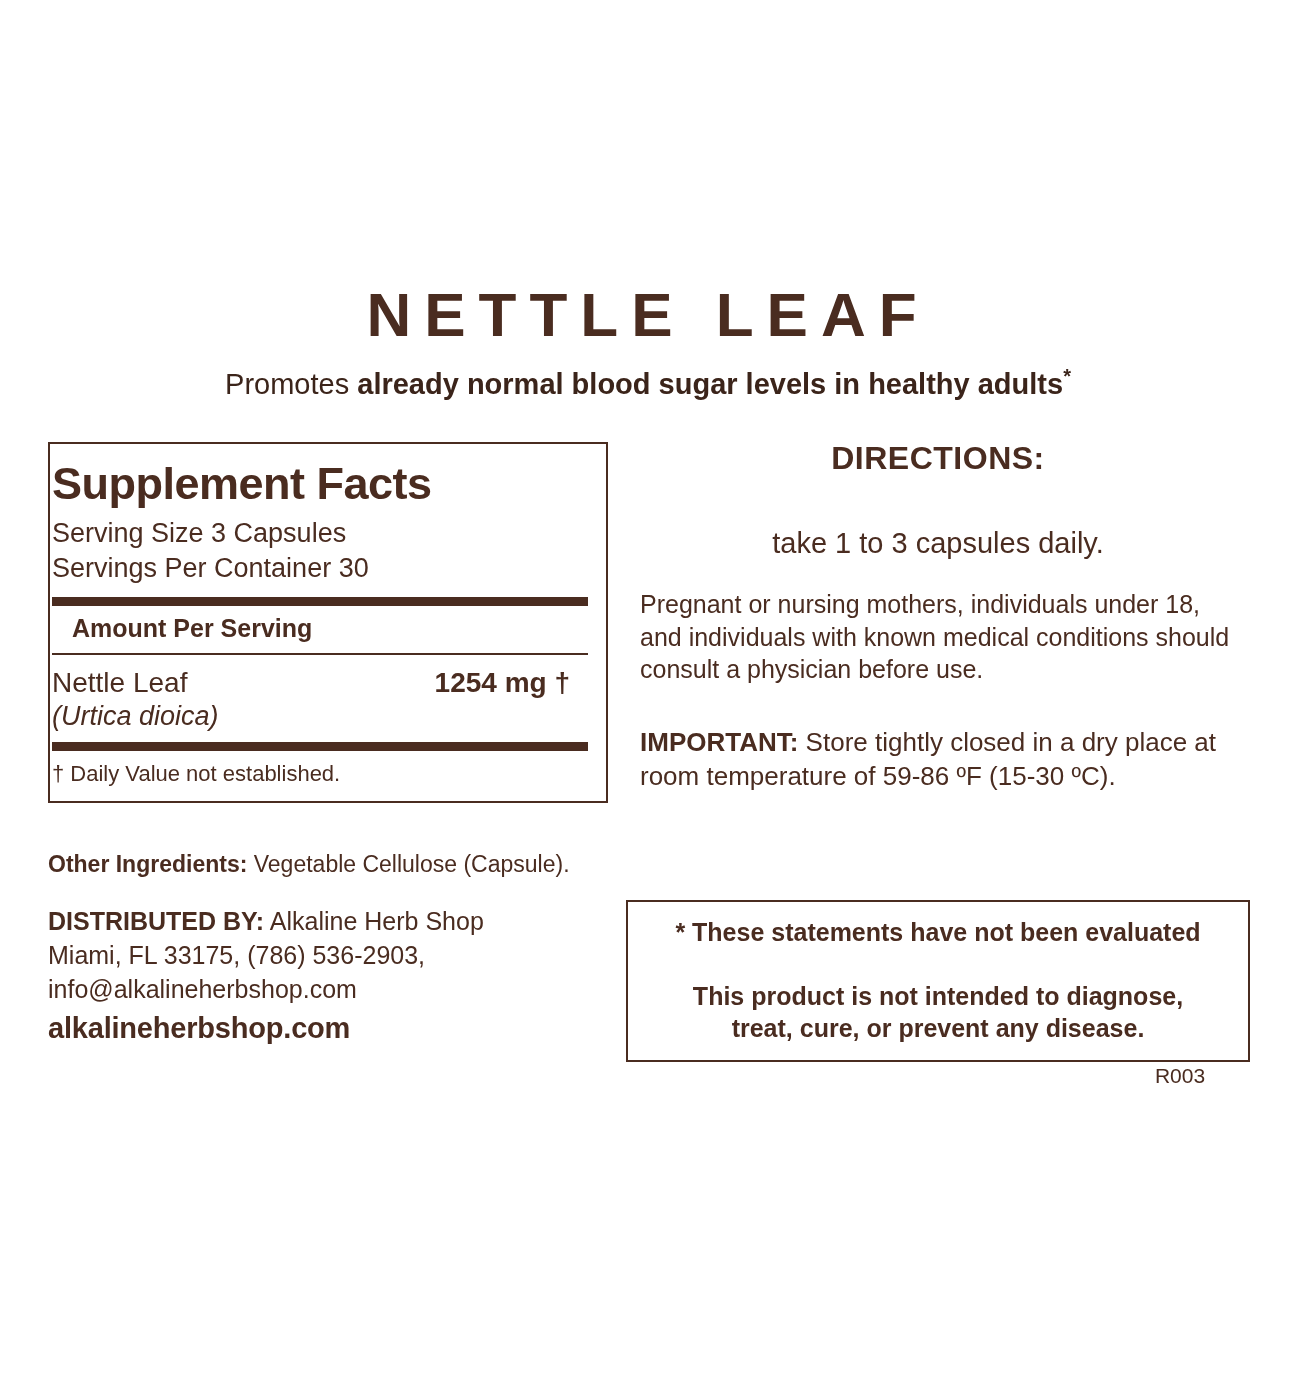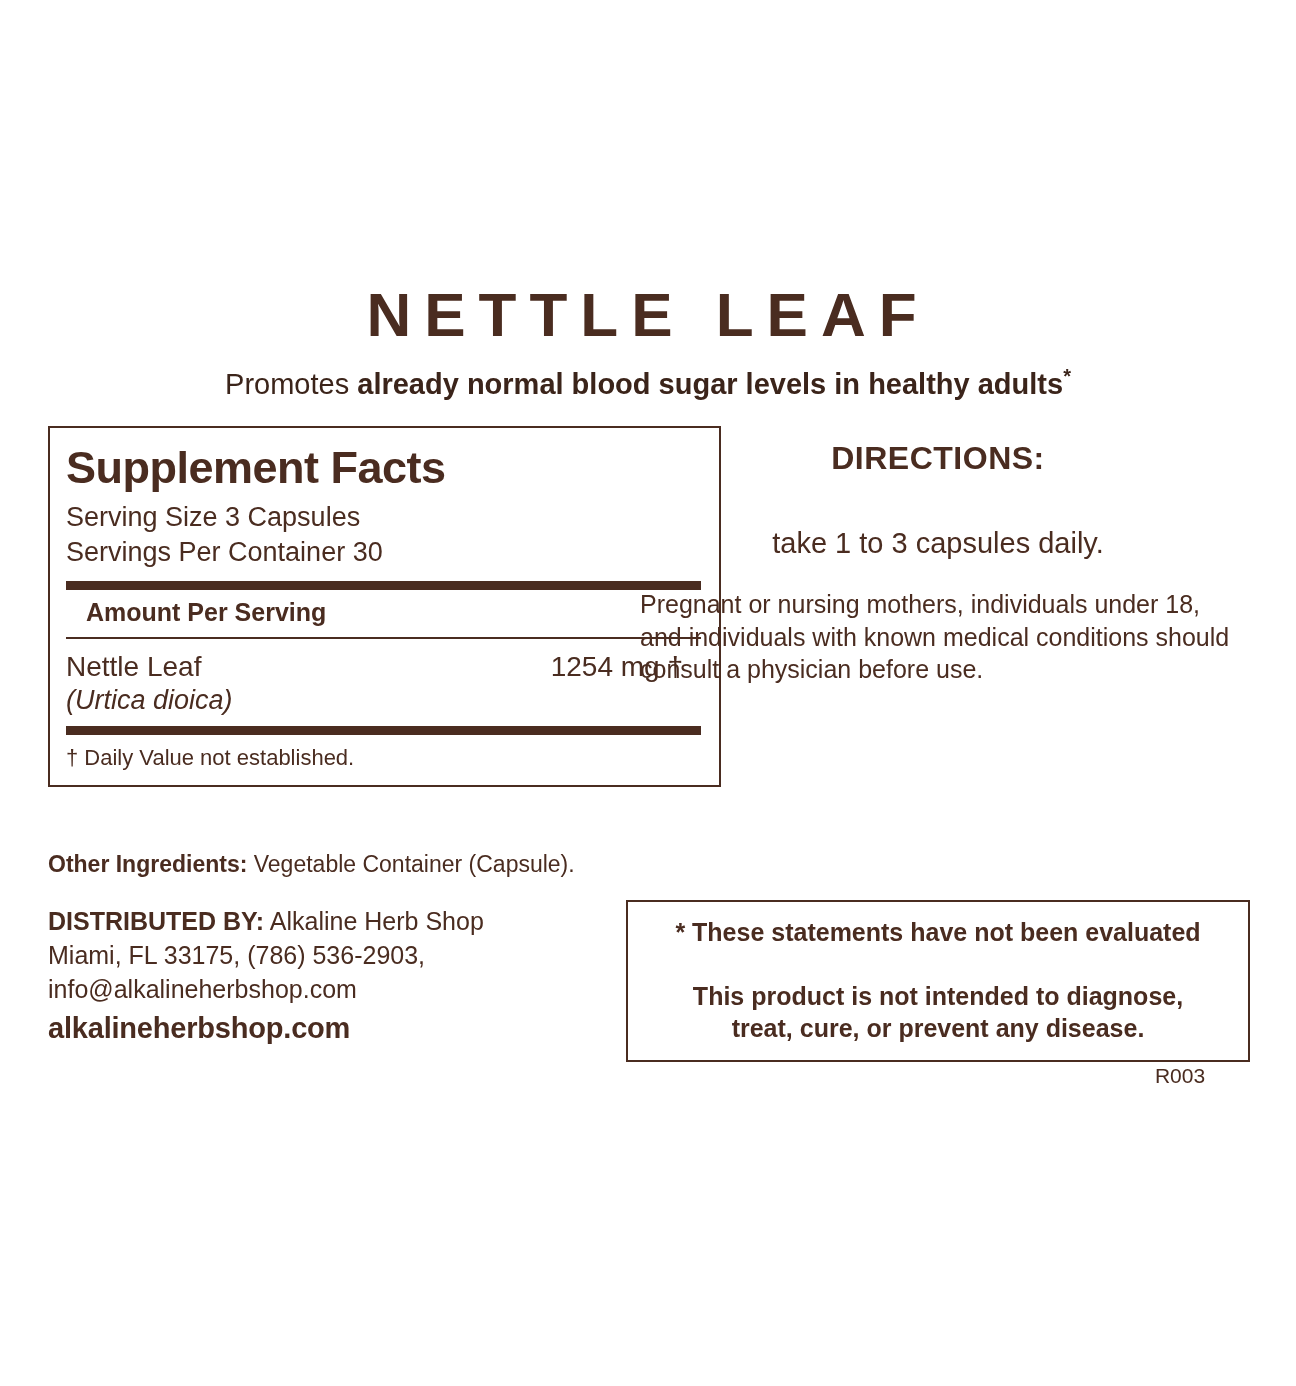--- a/index.html
+++ b/index.html
@@ -51,24 +51,24 @@
     line-height: 1.2;
   }
   .tagline .tag-light { font-weight: normal; margin-top: 40px; }
   .tagline .tag-bold { font-weight: bold; }
   .tagline .tag-star { font-size: 20px; vertical-align: super; font-weight: bold; }
 
   
   .sf-panel {
     position: absolute;
     left: 48px;
-    top: 426px;
-    width: 673px;
+    top: 442px;
+    width: 560px;
     border: 2.5px solid #4a2c20;
-    padding: 10px 18px 14px 16px;
+    padding: 10px 18px 14px 2px;
   }
   .sf-title {
     font-size: 45px;
     font-weight: bold;
     letter-spacing: -0.5px;
     line-height: 1.15;
     margin: 4px 0 6px 0;
   }
   .sf-serving {
     font-size: 27px;
@@ -90,21 +90,21 @@
     margin-left: 20px;
   }
   .sf-row {
     display: flex;
     justify-content: space-between;
     align-items: baseline;
     font-size: 28px;
     padding-top: 6px;
   }
   .sf-ing-name { font-weight: normal; }
-  .sf-ing-amt { font-weight: normal; padding-right: 18px; }
+  .sf-ing-amt { font-weight: bold; padding-right: 18px; }
   .sf-ing-latin {
     font-size: 27px;
     font-style: italic;
     padding-top: 2px;
   }
   .sf-footnote {
     font-size: 22px;
     padding-top: 4px;
   }
 
@@ -235,40 +235,43 @@
       <span class="sf-ing-amt">1254 mg †</span>
     </div>
     <div class="sf-ing-latin">(Urtica dioica)</div>
 
     <div class="rule-thick"></div>
 
     <div class="sf-footnote">† Daily Value not established.</div>
   </div>
 
   <div class="other-ing">
-    <b>Other Ingredients:</b><span> Vegetable Container (Capsule).</span>
+    <b>Other Ingredients:</b><span> Vegetable Cellulose (Capsule).</span>
   </div>
 
   <div class="distributed">
     <b>DISTRIBUTED BY:</b><span> Alkaline Herb Shop</span><br>
     <span>Miami, FL 33175, (786) 536-2903,</span><br>
     <span>info@alkalineherbshop.com</span>
   </div>
 
   <div class="website">alkalineherbshop.com</div>
 
 
   <div class="directions-head">DIRECTIONS:</div>
   <div class="directions-body">
     <br>
     <span>take 1 to 3 capsules daily.</span>
   </div>
 
   <div class="caution">Pregnant or nursing mothers, individuals under 18, and individuals with known medical conditions should consult a physician before use.</div>
 
+  <div class="important">
+    <b>IMPORTANT:</b><span> Store tightly closed in a dry place at room temperature of 59-86 ºF (15-30 ºC).</span>
+  </div>
 
   <div class="fda-box">
     <span>* These statements have not been evaluated</span><br>
     <br>
     <span>This product is not intended to diagnose,</span><br>
     <span>treat, cure, or prevent any disease.</span>
   </div>
 
   <div class="rev-code">R003</div>
 

